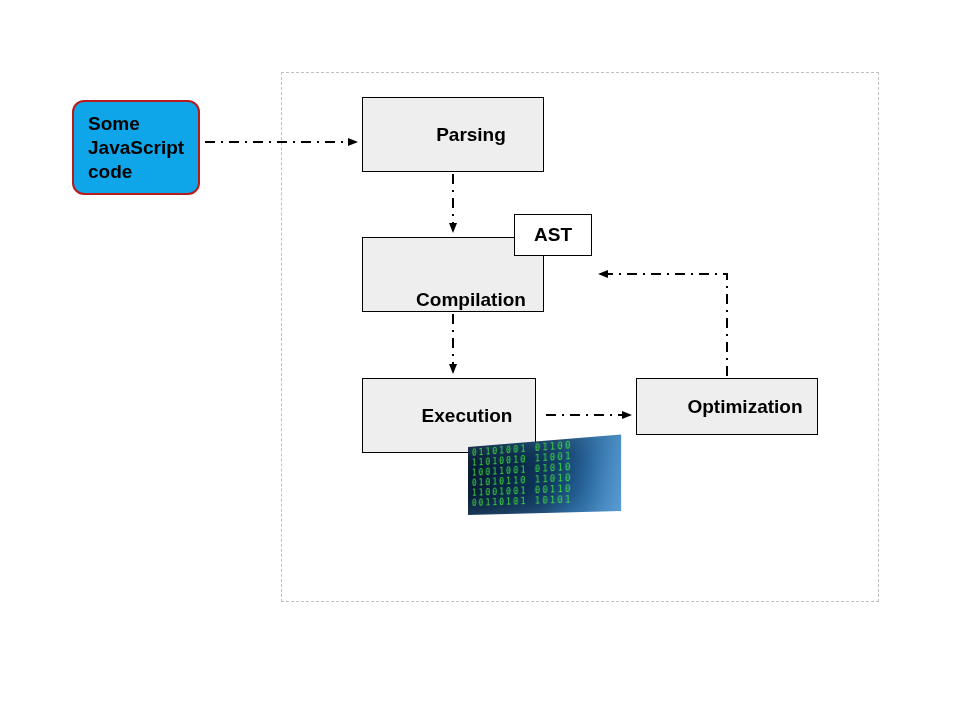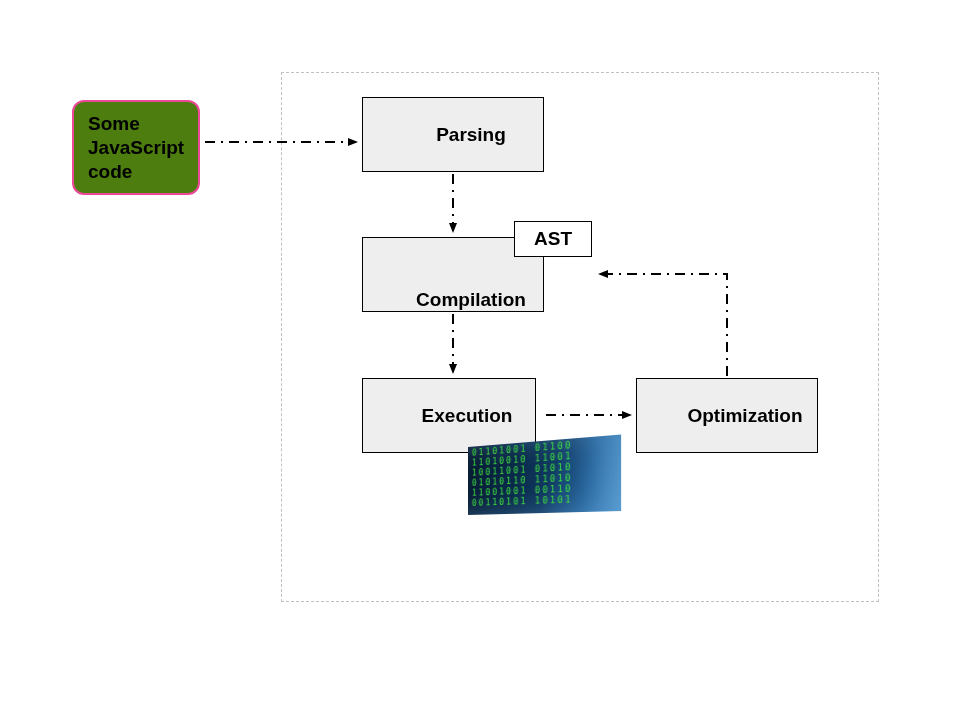--- a/index.html
+++ b/index.html
@@ -9,22 +9,22 @@
       background: #ffffff;
       font-family: Arial, Helvetica, sans-serif;
       position: relative;
     }
     .engine-container {
       position: absolute;
       border: 1px dashed #c0c0c0;
     }
     .node-source {
       position: absolute;
-      background: #4d7c0f;
-      border: 2px solid #ec4899;
+      background: #0ea5e9;
+      border: 2px solid #b91c1c;
       border-radius: 12px;
       padding: 10px 14px;
       font-weight: bold;
       font-size: 19px;
       line-height: 1.25;
     }
     .node-box {
       position: absolute;
       background: #eeeeee;
       border: 1.5px solid #000000;
@@ -76,29 +76,29 @@
 </div>
 
 <div class="node-box" style="left:362px; top:97px; width:182px; height:75px;">
   <span>Parsing</span>
 </div>
 
 <div class="node-box" style="left:362px; top:237px; width:182px; height:75px;align-items:flex-end;">
   <span>Compilation</span>
 </div>
 
-<div class="node-ast" style="left:514px; top:221px; width:78px; height:36px;text-align:center;">
+<div class="node-ast" style="left:514px; top:214px; width:78px; height:42px;text-align:center;">
   <span>AST</span>
 </div>
 
 <div class="node-box" style="left:362px; top:378px; width:174px; height:75px;">
   <span>Execution</span>
 </div>
 
-<div class="node-box" style="left:636px; top:378px; width:182px; height:75px;">
+<div class="node-box" style="left:636px; top:378px; width:182px; height:57px;">
   <span>Optimization</span>
 </div>
 
 <div class="binary-img" style="left:468px; top:447px; width:140px; height:68px;">
 01101001 01100<br>
 11010010 11001<br>
 10011001 01010<br>
 01010110 11010<br>
 11001001 00110<br>
 00110101 10101

